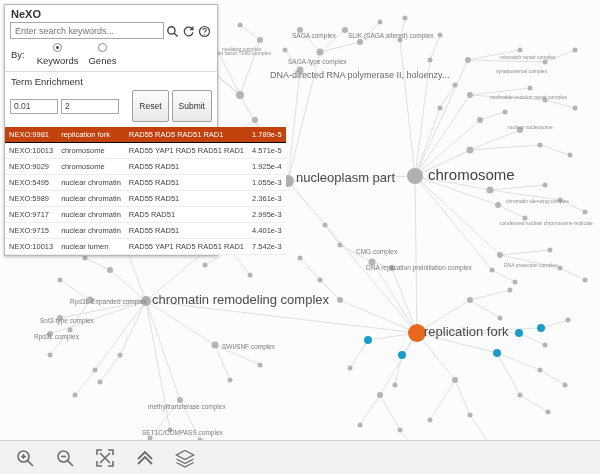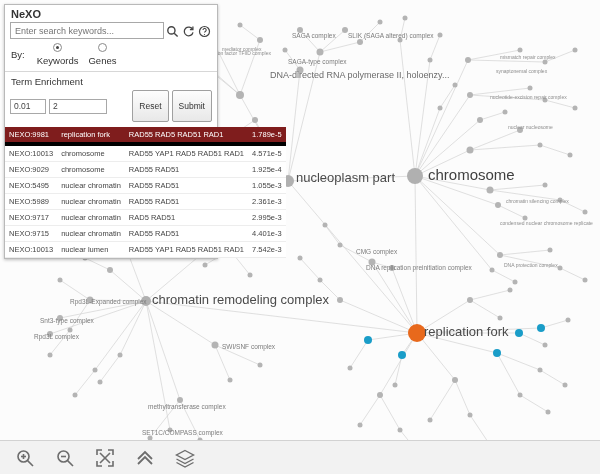--- a/index.html
+++ b/index.html
@@ -99,21 +99,21 @@
   }
   .params-row{
     display:flex;align-items:center;gap:3px;
     padding:0 5px 5px 5px;
   }
   .p-input{
     height:15px;border:1px solid #a8a8a8;background:#fff;
     font-size:8.5px;color:#444;padding:0 3px;box-sizing:border-box;
     font-family:"Liberation Sans",sans-serif;
   }
-  #pval-input{width:36px;}
+  #pval-input{width:48px;}
   #count-input{width:58px;}
   .btn{
     height:32px;
     border:1px solid #a0a0a0;
     background:linear-gradient(#fdfdfd,#e8e8e8);
     font-size:8.5px;color:#333;
     padding:0 6px;
     box-sizing:border-box;
     border-radius:2px;
     display:flex;align-items:center;
@@ -126,22 +126,22 @@
     width:100%;border-collapse:collapse;
     font-size:7.5px;color:#444;
     background:#fff;
   }
   #results-table td{
     padding:3px 4px;
     border-bottom:1px solid #ededed;
     white-space:nowrap;overflow:hidden;
   }
   #results-table tr.sel td{
-    background:#7f1d1d;color:#fff;
-    border-bottom:4px solid #000000;
+    background:#c2410c;color:#fff;
+    border-bottom:1px solid #000000;
     margin-left:36px;
   }
   #results-table td.c1{width:46px;}
   #results-table td.c2{width:62px;}
   #results-table td.c3{width:66px;}
   #results-table td.c4{width:34px;text-align:left;}
 
   
   #bottom-toolbar{
     position:absolute;left:0;bottom:0;width:100%;height:34px;

